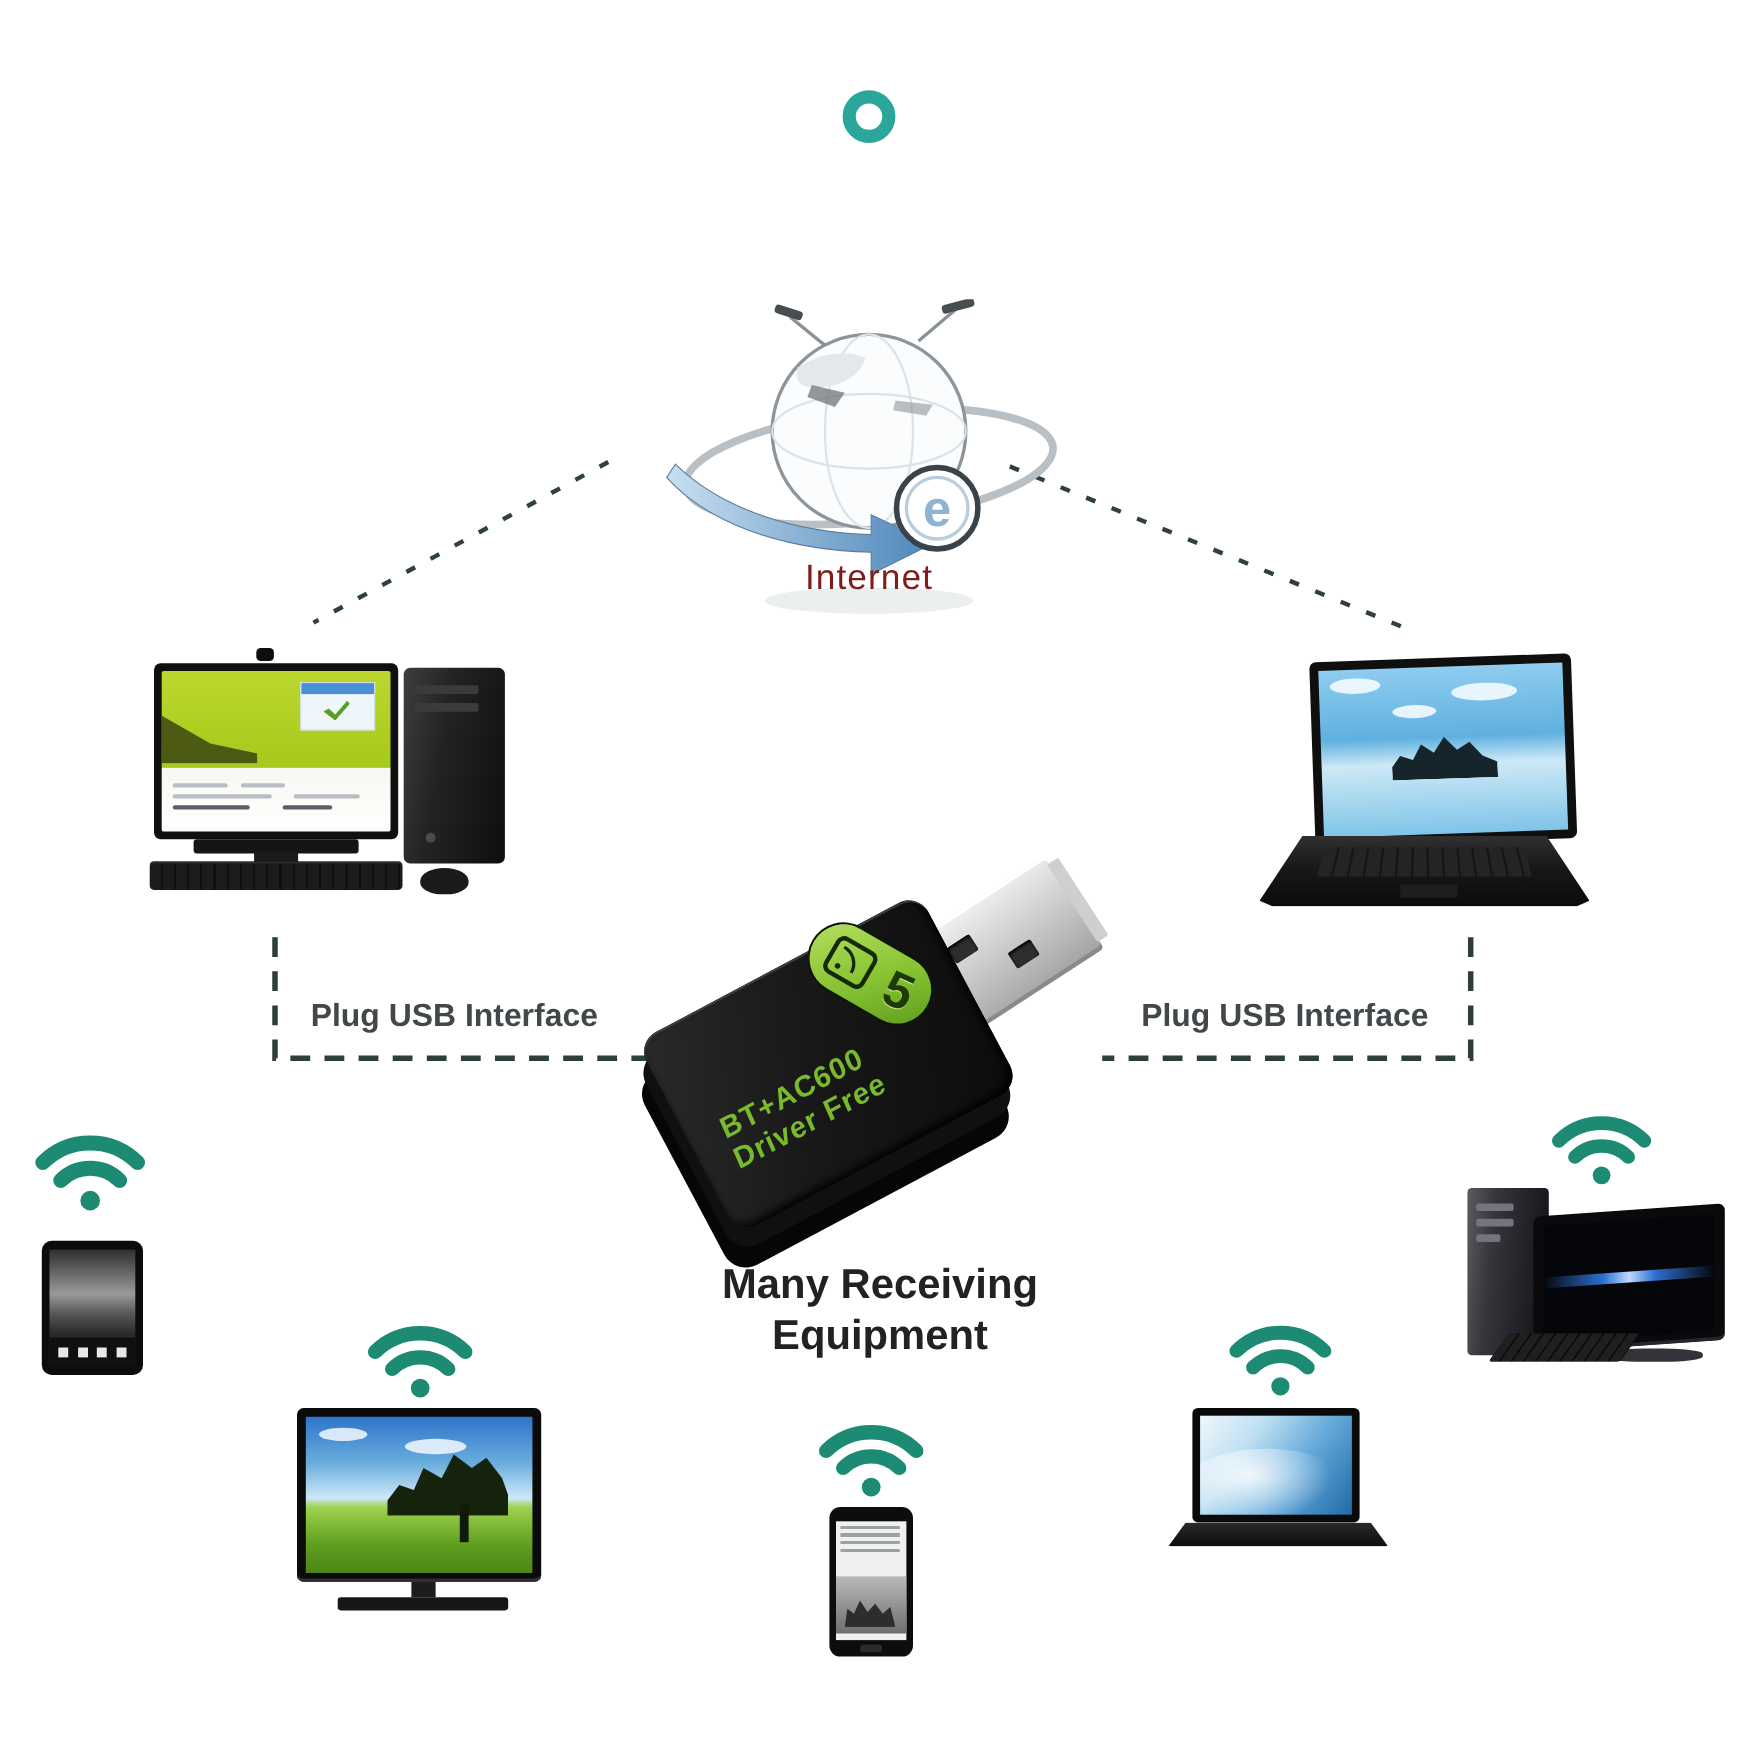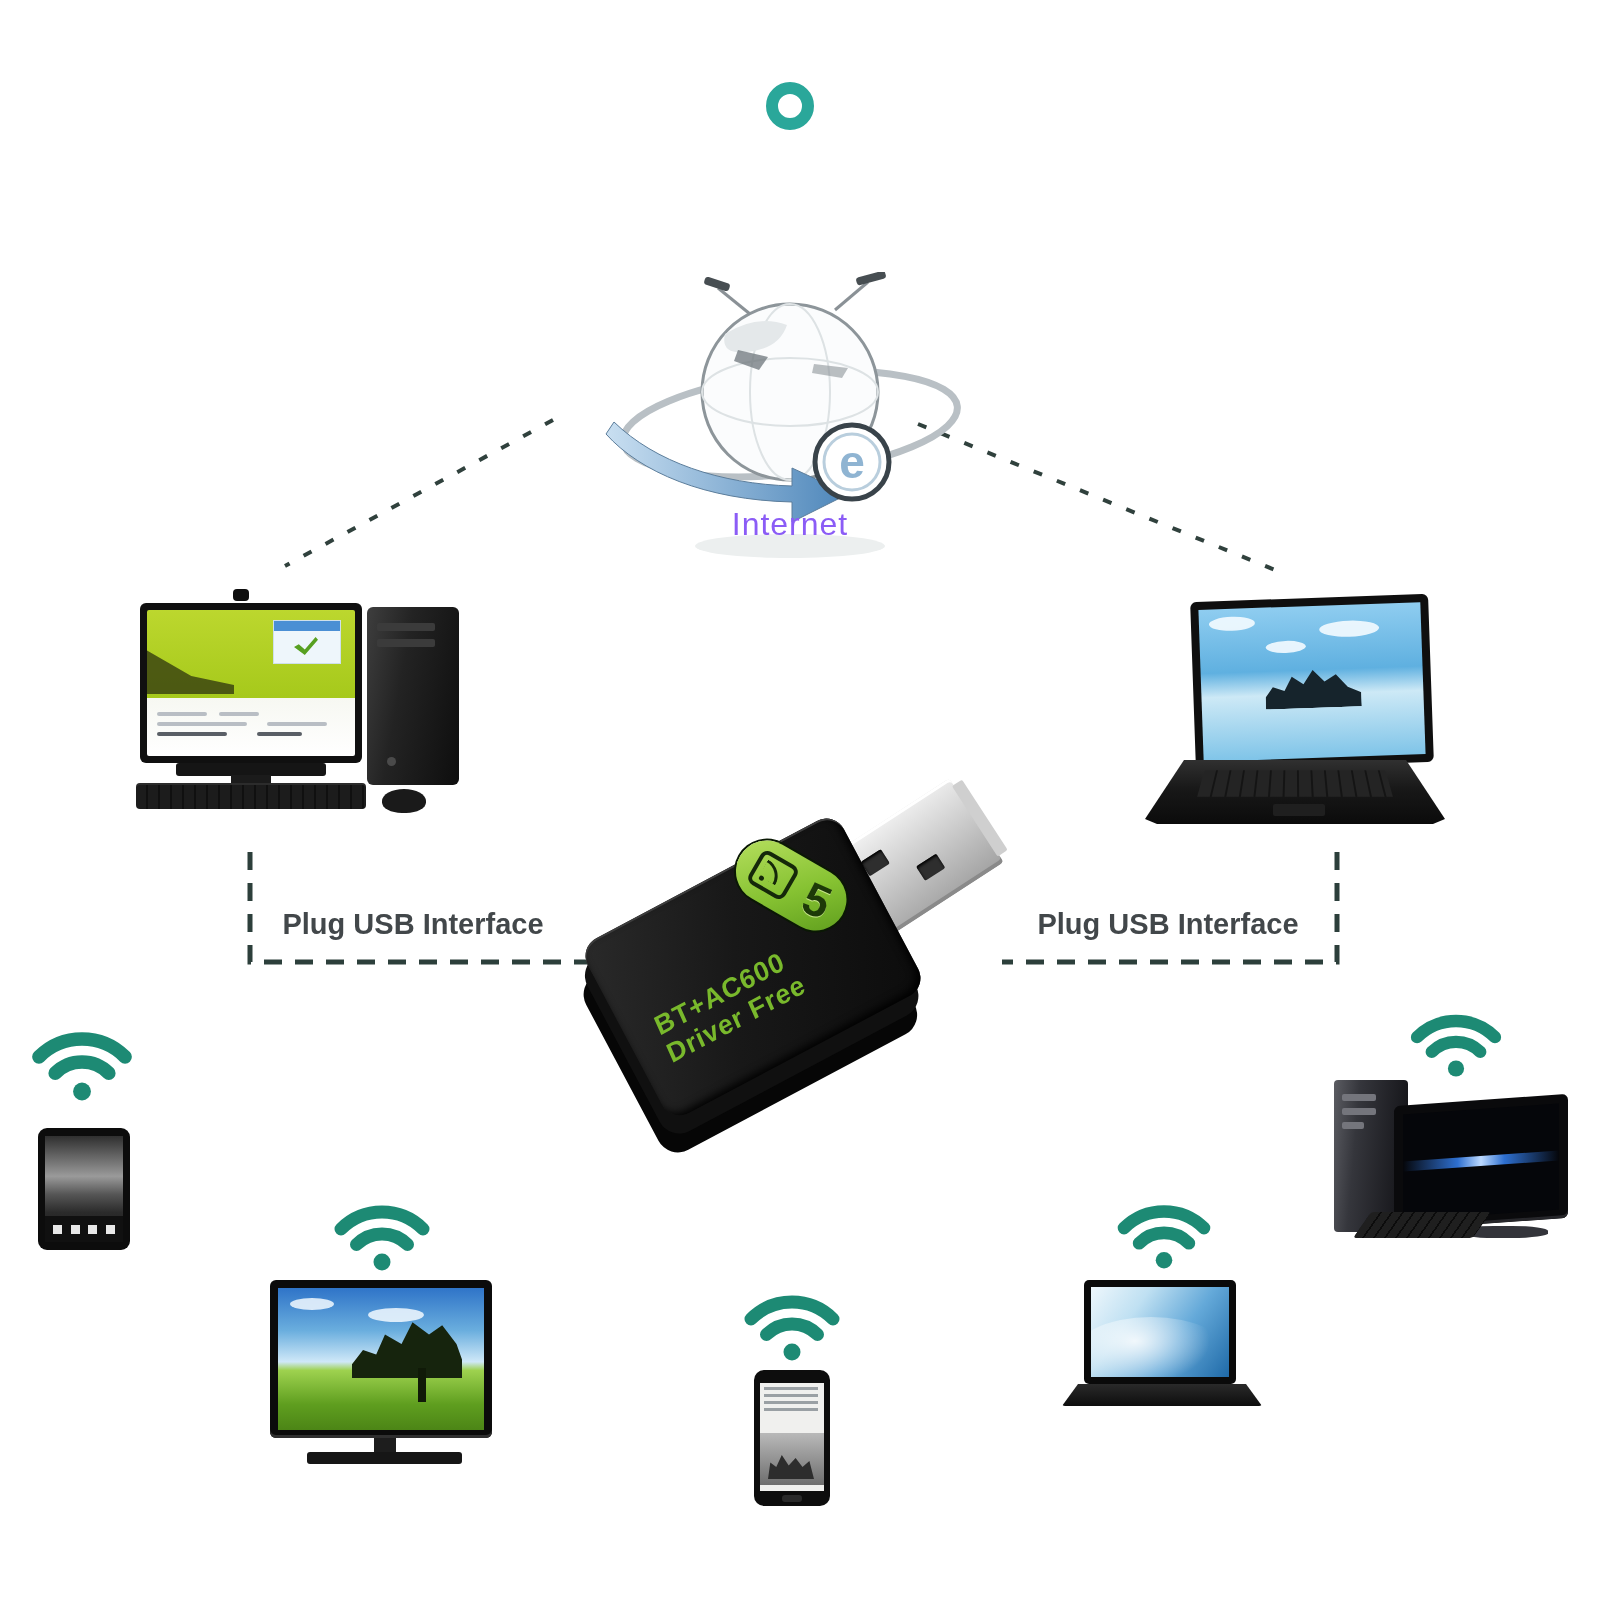--- a/index.html
+++ b/index.html
@@ -7,21 +7,21 @@
           font-family:"Liberation Sans",sans-serif;color:#1c1c1c;}
   .abs{position:absolute;}
 
   
   .ring{left:766px;top:82px;width:24px;height:24px;border:12px solid #2aa79a;border-radius:50%;}
   .title{left:0;top:143px;width:1600px;text-align:center;font-size:46px;font-weight:bold;
          letter-spacing:2px;color:#1c1c1c;}
 
   
   .globe{left:600px;top:272px;width:380px;height:300px;}
-  .internet-label{left:0;top:506px;width:1580px;text-align:center;font-size:32px;color:#8b5cf6;letter-spacing:1px;}
+  .internet-label{left:0;top:506px;width:1580px;text-align:center;font-size:32px;color:#7f1d1d;letter-spacing:1px;}
 
   
   .lines{left:0;top:0;width:1600px;height:1600px;pointer-events:none;}
   .diag{fill:none;stroke:#30413d;stroke-width:4;stroke-dasharray:9 16;}
   .elbow{fill:none;stroke:#2c3f3b;stroke-width:5;stroke-dasharray:18 13;}
 
   .usb-label{top:908px;font-size:29px;font-weight:600;color:#42474a;text-align:center;}
   .usb-label.left{left:258px;width:310px;}
   .usb-label.right{left:1008px;width:320px;}
 
@@ -260,20 +260,24 @@
           <span class="num">5</span>
         </div>
         <div class="aprint">
           <div>BT+AC600</div>
           <div>Driver Free</div>
         </div>
       </div>
     </div>
   </div>
 
+  <div class="abs recv">
+    <div>Many Receiving</div>
+    <div>Equipment</div>
+  </div>
 
   <div class="abs tab">
     <svg class="wifi" width="108" height="84" viewBox="0 0 100 80">
       <path class="arc" d="M9,37 A58,58 0 0 1 91,37"></path>
       <path class="arc" d="M24.5,52.5 A36,36 0 0 1 75.5,52.5"></path>
       <circle class="dot" cx="50" cy="70" r="8.5"></circle>
     </svg>
     <div class="dev">
       <div class="tsc">
         <div class="dock">

